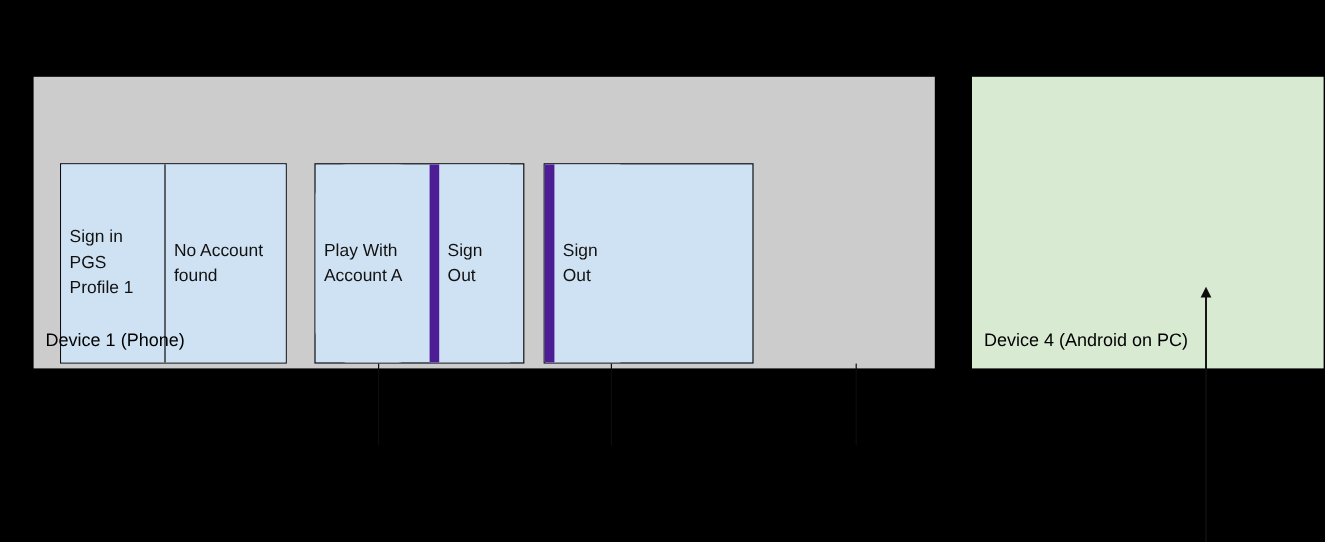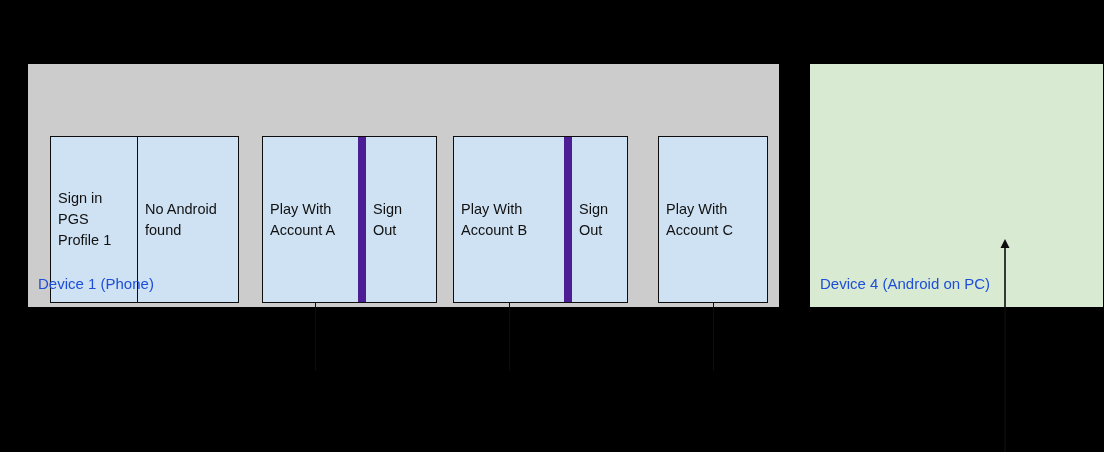--- a/index.html
+++ b/index.html
@@ -39,21 +39,21 @@
     top: 64px;
     width: 293px;
     height: 243px;
     background: #d9ead3;
   }
   .device-label {
     position: absolute;
     left: 10px;
     bottom: 14px;
     font-size: 15px;
-    color: #1d4ed8;
+    color: #000000;
     white-space: nowrap;
     line-height: 18px;
   }
 
   
   .group {
     position: absolute;
     top: 72px;
     height: 167px;
     box-sizing: border-box;
@@ -115,36 +115,32 @@
 </style>
 </head>
 <body>
 
 <div class="canvas">
 
   <div class="device" id="device-1">
 
     <div class="group" id="group-1">
       <div class="pane p0 align-left">Sign in PGS Profile 1</div>
-      <div class="pane p1 align-left divider-thin">No Android found</div>
+      <div class="pane p1 align-left divider-thin">No Account found</div>
     </div>
 
     <div class="group" id="group-2">
       <div class="pane p0 align-left">Play With Account A</div>
       <div class="pane p1 align-left divider-thick">Sign Out</div>
     </div>
 
     <div class="group" id="group-3">
-      <div class="pane p0 align-left">Play With Account B</div>
       <div class="pane p1 align-left divider-thick">Sign Out</div>
     </div>
 
-    <div class="group" id="group-4">
-      <div class="pane p0 align-left">Play With Account C</div>
-    </div>
 
     <div class="connector" id="connector-a"></div>
     <div class="connector" id="connector-b"></div>
     <div class="connector" id="connector-c"></div>
 
     <div class="device-label">Device 1 (Phone)</div>
   </div>
 
   <div class="device" id="device-2">
 

